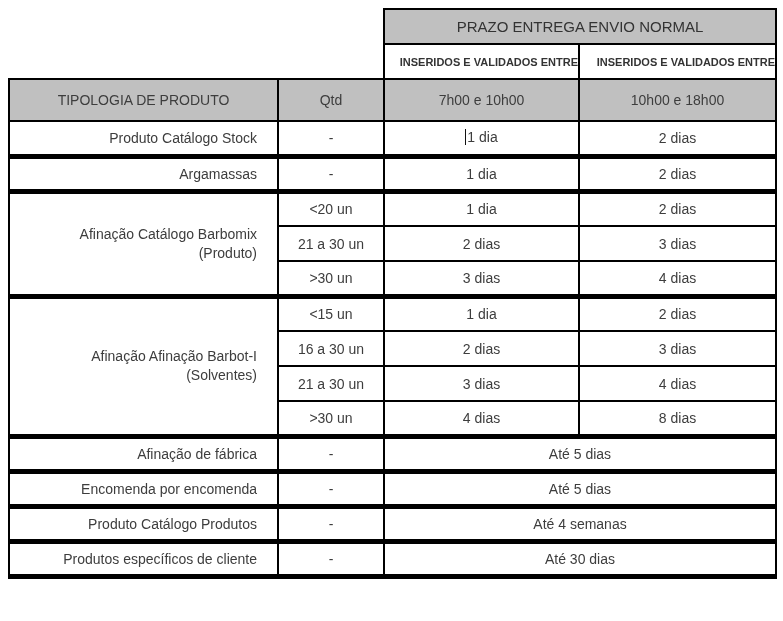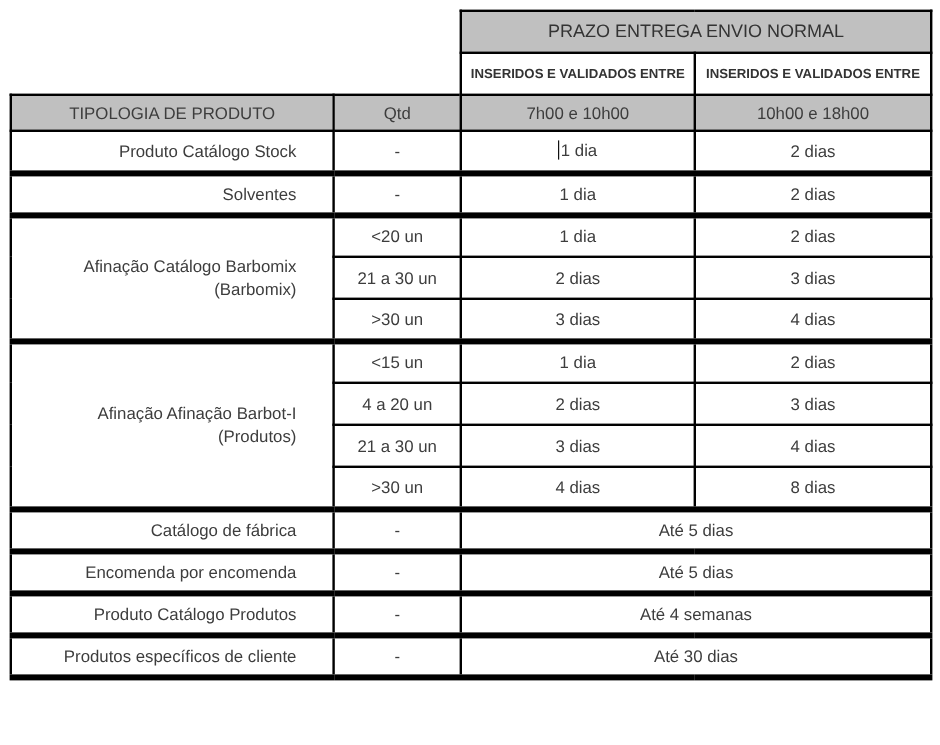--- a/index.html
+++ b/index.html
@@ -25,23 +25,23 @@
     text-align: center;
     vertical-align: middle;
     padding: 0;
     height: 35px;
     overflow: hidden;
     margin-top: 17px;
   }
   td.blank { border: none; background: #ffffff; }
   td.gray { background: #c0c0c0; }
   td.prazo { height: 26px; font-size: 15px; color: #333333; }
-  td.inseridos { height: 34px; font-size: 11px; font-weight: bold; color: #333333; }
-  td.colhead { height: 30px; }
-  td.product { text-align: right; padding-right: 30px; }
+  td.inseridos { height: 34px; font-size: 11px; font-weight: bold; color: #333333; text-align: right; }
+  td.colhead { height: 42px; }
+  td.product { text-align: right; padding-right: 20px; }
   td.product .line { display: block; line-height: 19px; }
   tr.thick > td { border-bottom-width: 5px; }
   td.thick-cell { border-bottom-width: 5px; text-align: right; }
   .caret {
     display: inline-block;
     width: 1px; height: 16px;
     background: #111111;
     vertical-align: middle;
     margin-right: 1px;
     position: relative; top: -1px;
@@ -77,73 +77,73 @@
   </tr>
 
   <tr class="thick">
     <td class="product">Produto Catálogo Stock</td>
     <td>-</td>
     <td><span class="caret"></span><span>1 dia</span></td>
     <td>2 dias</td>
   </tr>
 
   <tr class="thick">
-    <td class="product">Solventes</td>
+    <td class="product">Argamassas</td>
     <td>-</td>
     <td>1 dia</td>
     <td>2 dias</td>
   </tr>
 
   <tr>
     <td class="product thick-cell" rowspan="3">
       <span class="line">Afinação Catálogo Barbomix</span>
-      <span class="line">(Barbomix)</span>
+      <span class="line">(Produto)</span>
     </td>
     <td>&lt;20 un</td>
     <td>1 dia</td>
     <td>2 dias</td>
   </tr>
   <tr>
     <td>21 a 30 un</td>
     <td>2 dias</td>
     <td>3 dias</td>
   </tr>
   <tr class="thick">
     <td>&gt;30 un</td>
     <td>3 dias</td>
     <td>4 dias</td>
   </tr>
 
   <tr>
     <td class="product thick-cell" rowspan="4">
       <span class="line">Afinação Afinação Barbot-I</span>
-      <span class="line">(Produtos)</span>
+      <span class="line">(Solventes)</span>
     </td>
     <td>&lt;15 un</td>
     <td>1 dia</td>
     <td>2 dias</td>
   </tr>
   <tr>
-    <td>4 a 20 un</td>
+    <td>16 a 30 un</td>
     <td>2 dias</td>
     <td>3 dias</td>
   </tr>
   <tr>
     <td>21 a 30 un</td>
     <td>3 dias</td>
     <td>4 dias</td>
   </tr>
   <tr class="thick">
     <td>&gt;30 un</td>
     <td>4 dias</td>
     <td>8 dias</td>
   </tr>
 
   <tr class="thick">
-    <td class="product">Catálogo de fábrica</td>
+    <td class="product">Afinação de fábrica</td>
     <td>-</td>
     <td colspan="2">Até 5 dias</td>
   </tr>
 
   <tr class="thick">
     <td class="product">Encomenda por encomenda</td>
     <td>-</td>
     <td colspan="2">Até 5 dias</td>
   </tr>
 

